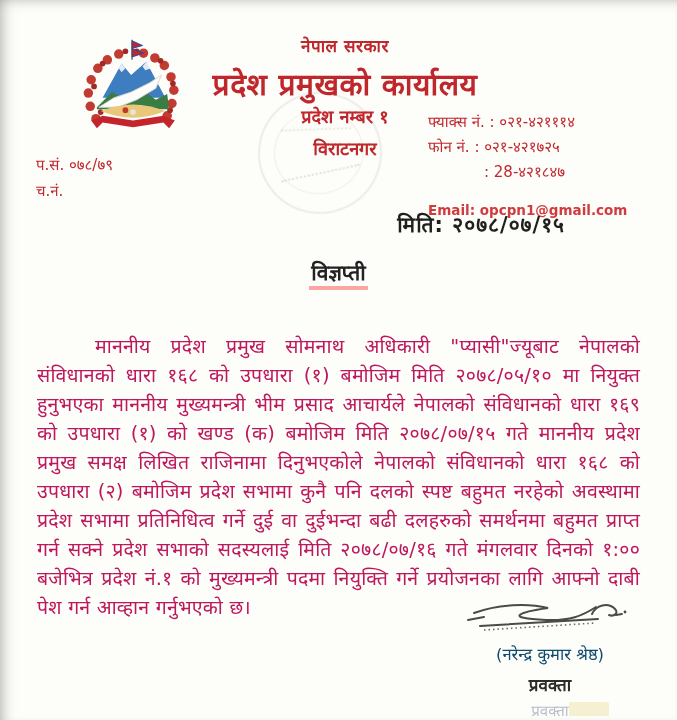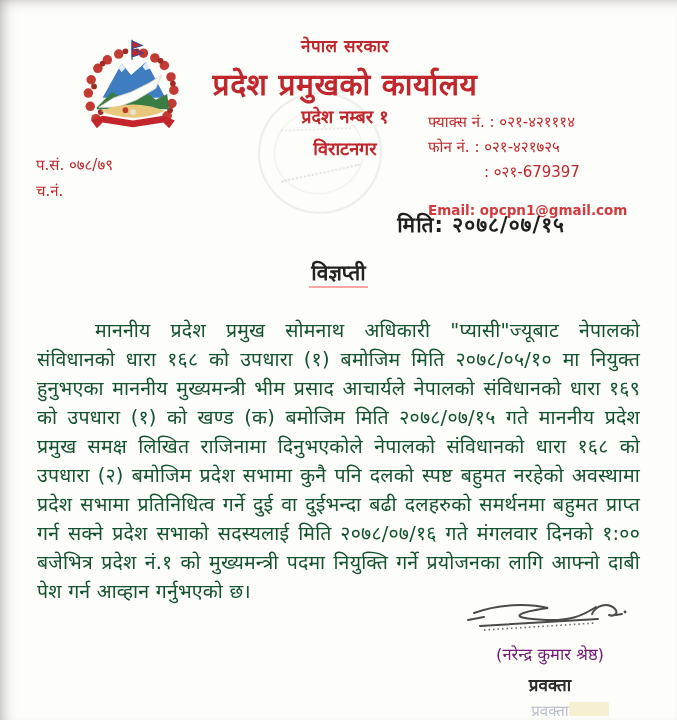--- a/index.html
+++ b/index.html
@@ -32,28 +32,28 @@
     transform:rotate(-8deg);filter:blur(.4px);opacity:.55;}
   .stamp .inner{position:absolute;left:14px;top:16px;width:88px;height:82px;
     border:1px solid rgba(150,140,128,.25);border-radius:50%;}
   .stamp .scrib{position:absolute;left:18px;top:78px;width:80px;height:10px;
     border-top:2px dotted rgba(140,130,118,.45);transform:rotate(-4deg);}
   .stamp .scrib2{position:absolute;left:24px;top:34px;width:70px;height:8px;
     border-top:2px dotted rgba(140,130,118,.35);transform:rotate(6deg);}
   
   .notice-title{position:absolute;left:0;top:258px;width:677px;text-align:center;
     font-size:21px;font-weight:700;color:#222;}
-  .notice-title span{border-bottom:2px solid #fca5a5;padding:0 2px 1px;}
-  .body-text{position:absolute;left:37px;top:296px;width:603px;
+  .notice-title span{border-bottom:4px solid #fca5a5;padding:0 2px 1px;}
+  .body-text{position:absolute;left:37px;top:312px;width:603px;
     font-size:19.5px;line-height:29px;text-align:justify;text-indent:58px;
-    color:#14532d;letter-spacing:.2px;}
+    color:#be185d;letter-spacing:.2px;}
   
   .sig-block{position:absolute;left:440px;top:598px;width:220px;text-align:center;}
   .sig-svg{display:block;margin:0 auto;}
-  .sig-name{font-size:16.5px;color:#701a75;margin-top:2px;white-space:nowrap;}
+  .sig-name{font-size:16.5px;color:#0c4a6e;margin-top:2px;white-space:nowrap;}
   .sig-role{font-size:17px;color:#2c2c2a;margin-top:8px;font-weight:600;}
   .sig-ghost{position:relative;display:inline-block;margin-top:4px;font-size:15px;
     color:rgba(125,135,160,.55);filter:blur(.4px);padding:0 6px;}
   .sig-ghost::after{content:"";position:absolute;right:-34px;top:2px;width:40px;height:14px;
     background:rgba(235,225,160,.45);border-radius:2px;}
 </style>
 </head>
 <body>
 
 <div class="page">
@@ -117,21 +117,21 @@
     <div class="head-center">
       <div class="gov-line">नेपाल सरकार</div>
       <div class="office-line">प्रदेश प्रमुखको कार्यालय</div>
       <div class="province-line">प्रदेश नम्बर १</div>
       <div class="city-line">विराटनगर</div>
     </div>
 
     <div class="contact">
       <div>फ्याक्स नं. : ०२१-४२१११४</div>
       <div>फोन नं. :  ०२१-४२१७२५</div>
-      <div style="padding-left:56px">: ०२१-679397</div>
+      <div style="padding-left:56px">: 28-४२१८४७</div>
       <div class="email">Email: opcpn1@gmail.com</div>
     </div>
 
     <div class="refs">
       <div>प.सं. ०७८/७९</div>
       <div>च.नं.</div>
     </div>
 
     <div class="date-line">मिति: २०७८/०७/१५</div>
   </div>

